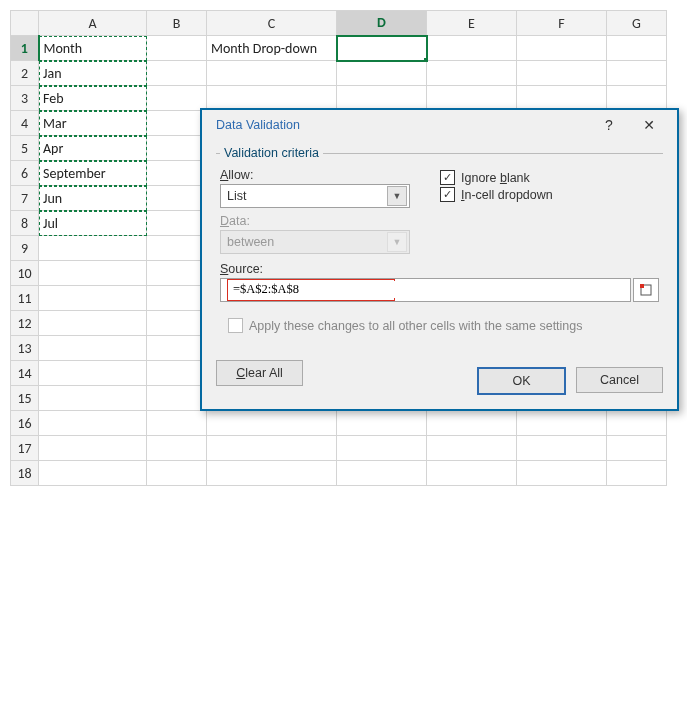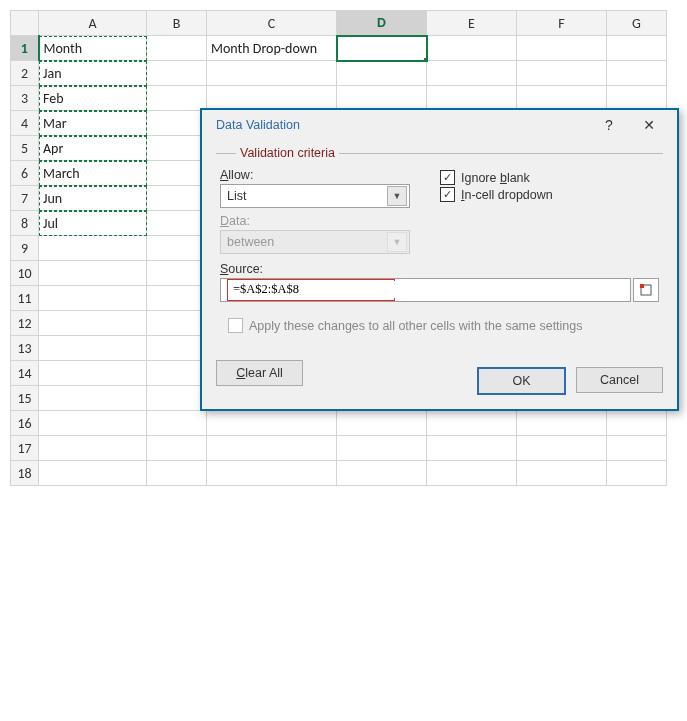--- a/index.html
+++ b/index.html
@@ -106,21 +106,21 @@
     background:#f0f0f0;
     border:1px solid #bbb;
     border-bottom:1px solid #f0f0f0;
   }
   fieldset {
     border:none;
     border-top:1px solid #bbb;
     padding: 8px 4px 4px;
     margin: 0 0 8px;
   }
-  fieldset legend { color:#7f1d1d; padding:0 4px;margin-left:16px; }
+  fieldset legend { color:#0c4a6e; padding:0 4px; }
   .lbl { margin-bottom:2px; display:block; }
   .lbl u { text-decoration: underline; }
   .combo, .data-combo, .src-input {
     display:inline-flex;
     align-items:center;
     justify-content:space-between;
     border:1px solid #a0a0a0;
     background:#fff;
     height:22px;
     padding:0 2px 0 6px;
@@ -236,21 +236,21 @@
           <td class="marquee">Apr</td>
           <td></td>
           <td></td>
           <td></td>
           <td></td>
           <td></td>
           <td></td>
         </tr>
   <tr>
           <th class="rownum">6</th>
-          <td class="marquee">March</td>
+          <td class="marquee">September</td>
           <td></td>
           <td></td>
           <td></td>
           <td></td>
           <td></td>
           <td></td>
         </tr>
   <tr>
           <th class="rownum">7</th>
           <td class="marquee">Jun</td>

